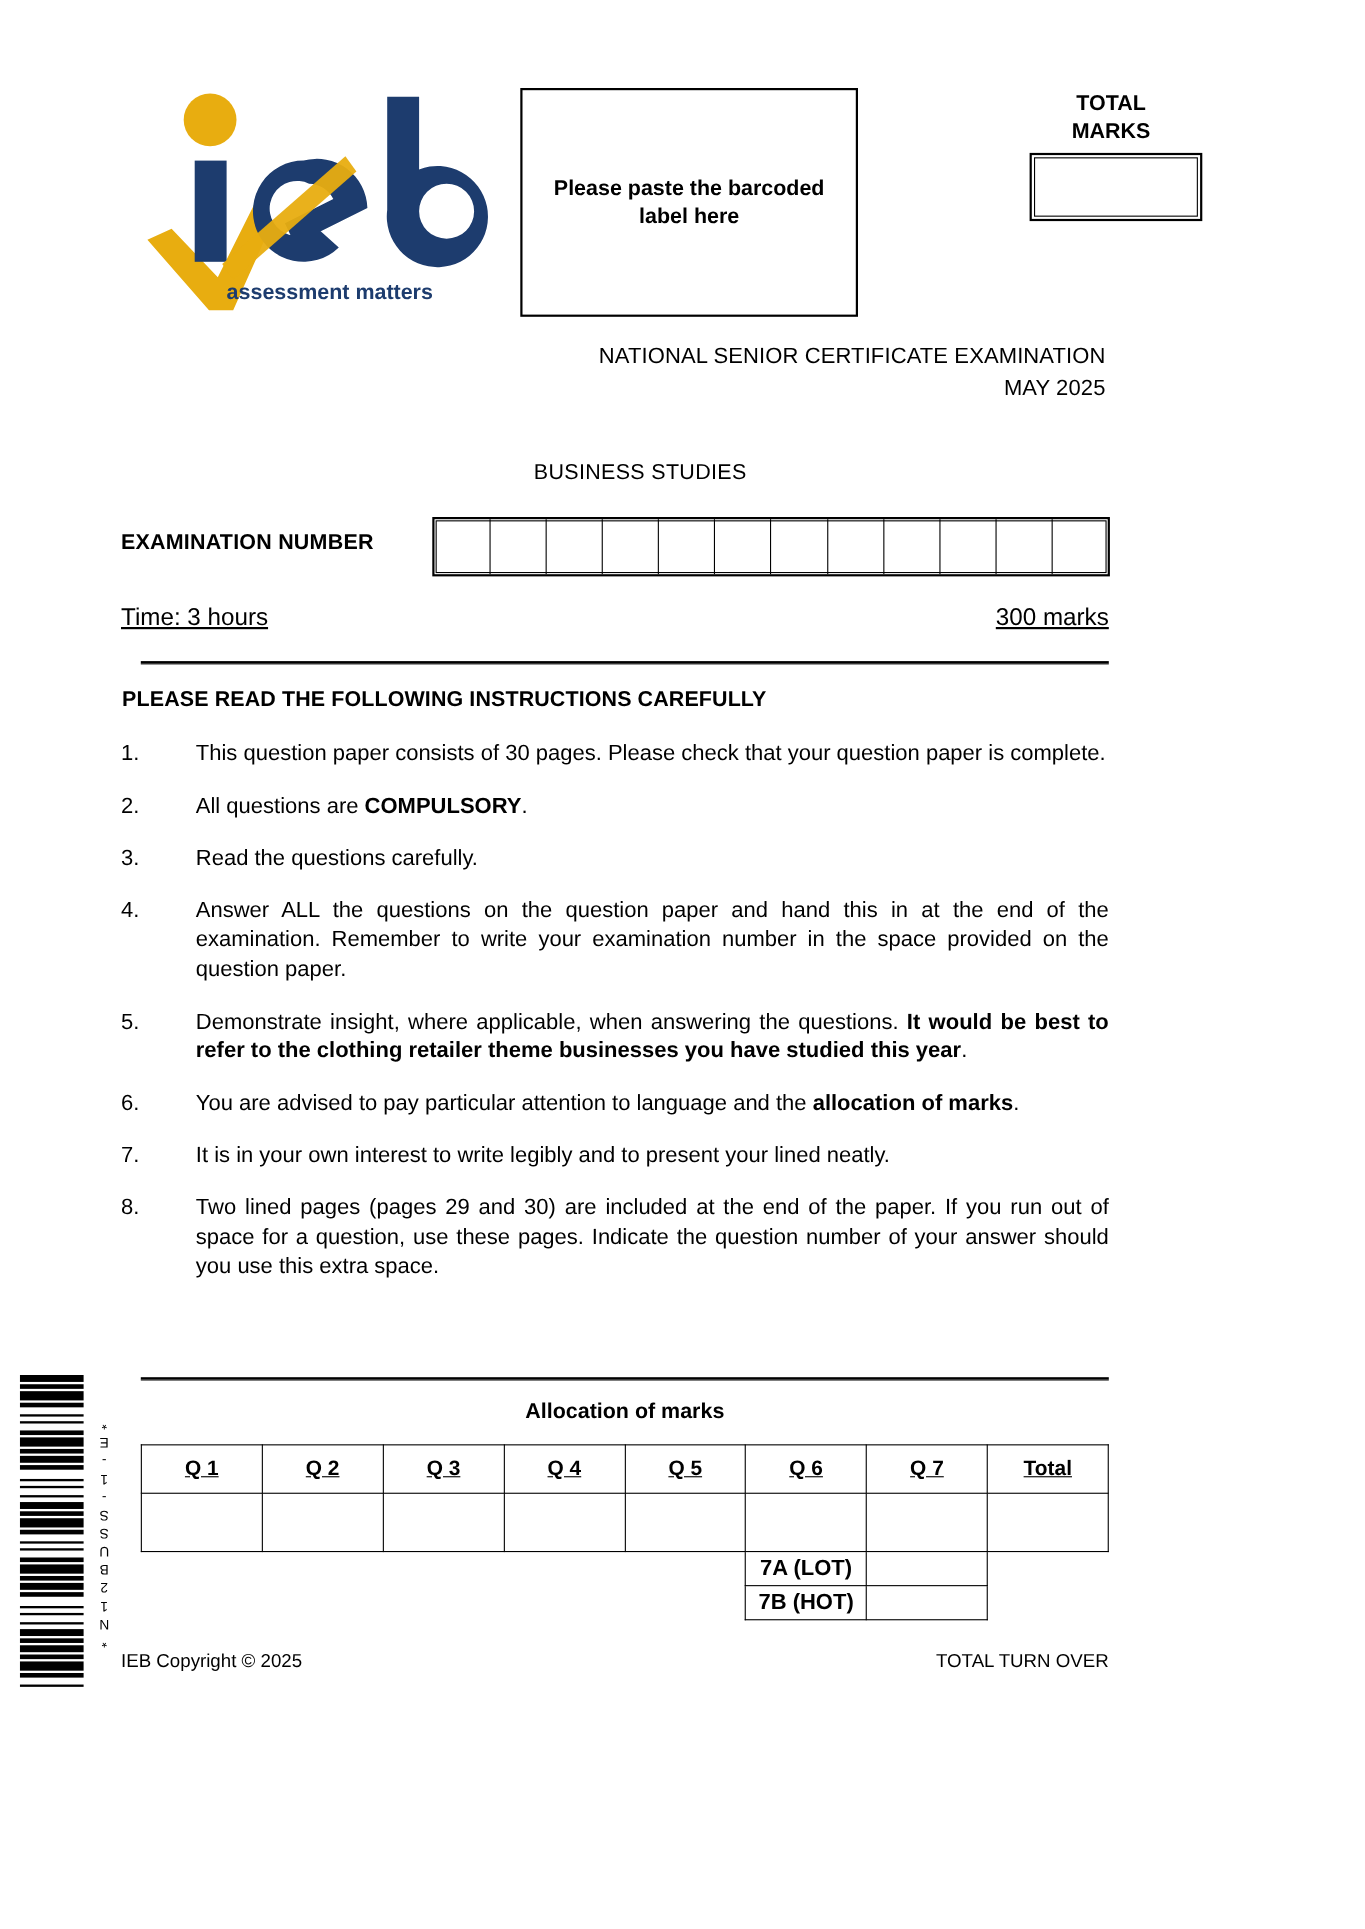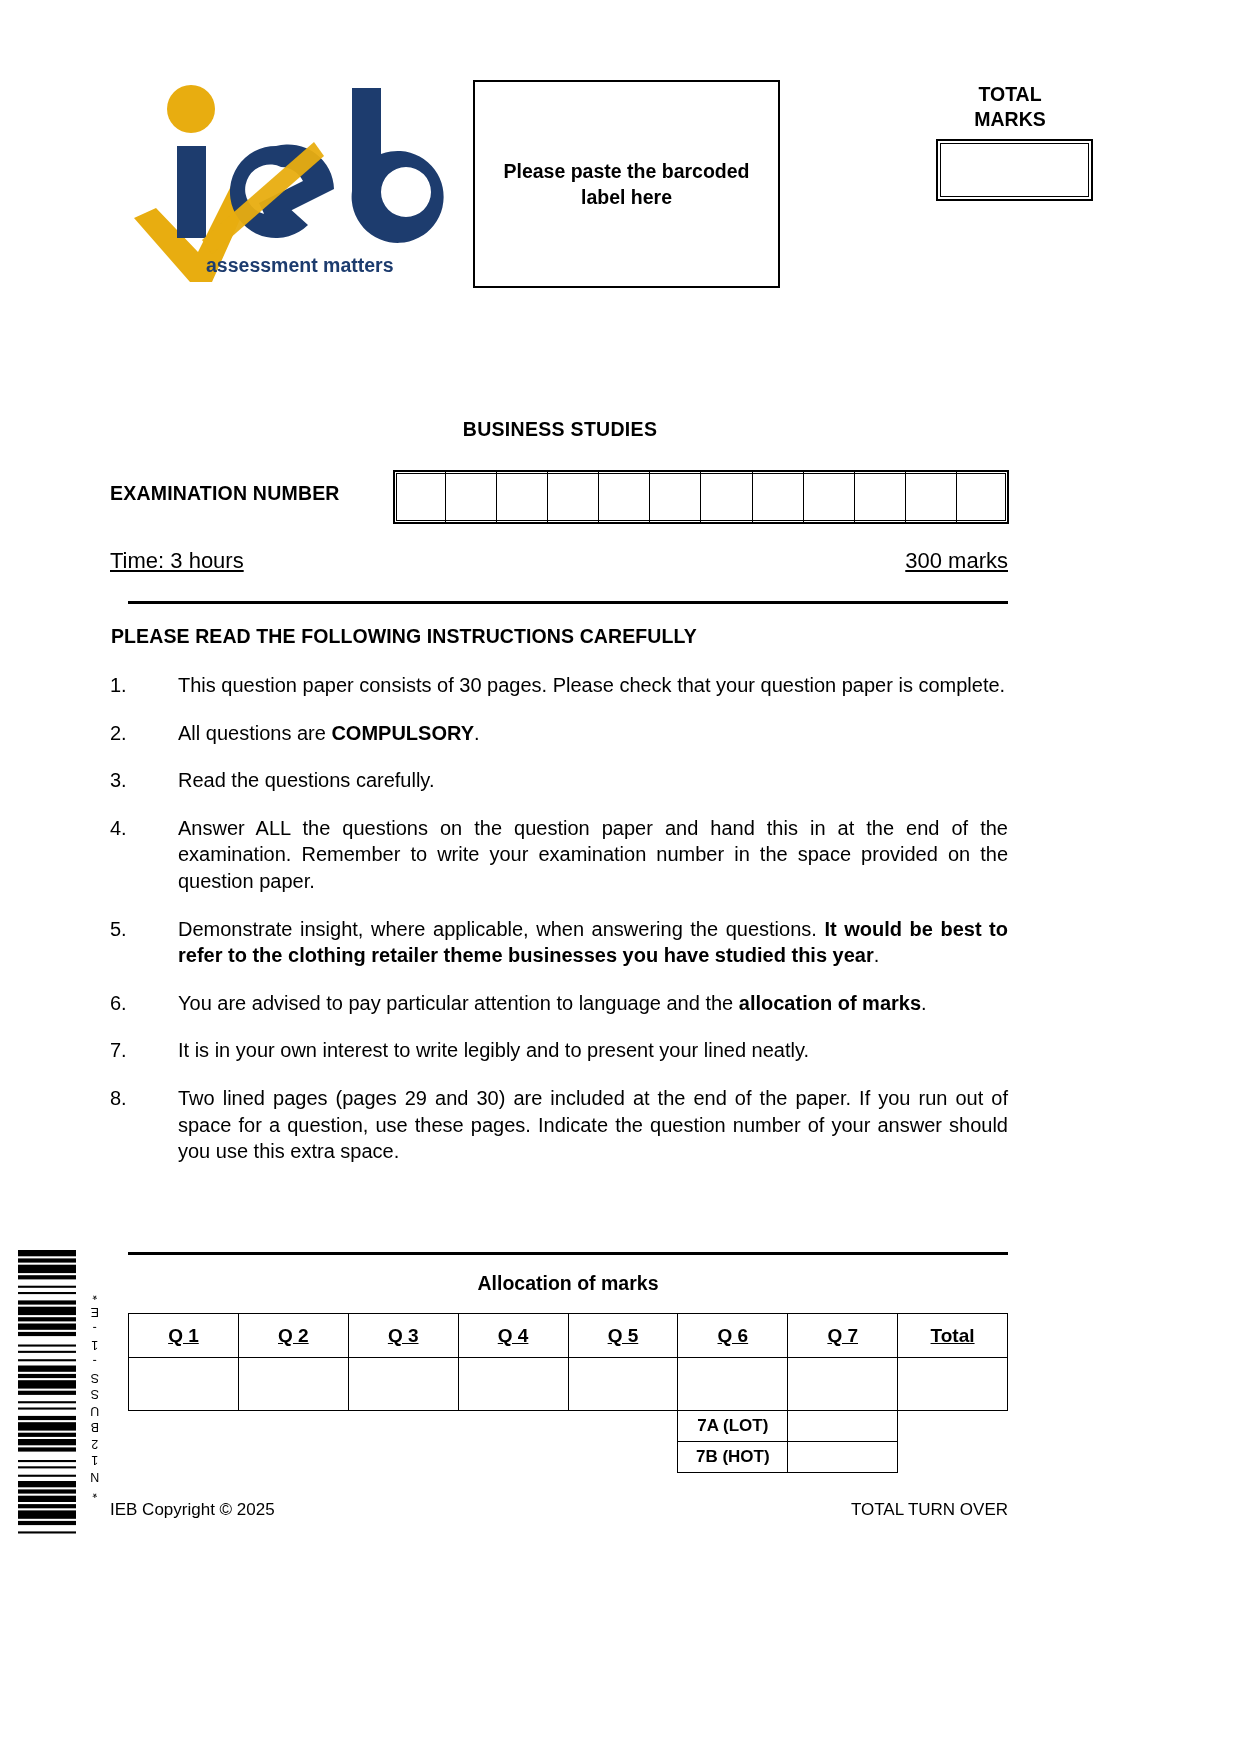--- a/index.html
+++ b/index.html
@@ -104,22 +104,23 @@
   }
   .exam-title-block div { letter-spacing: 0.1px; }
 
   .subject-title {
     position: absolute;
     left: 0;
     top: 418px;
     width: 1120px;
     text-align: center;
     font-size: 19.5px;
-    font-weight: bold;
+    font-weight: normal;
     letter-spacing: 0.3px;
+    padding-left: 22px;
   }
 
   
   .exam-number-row {
     position: absolute;
     left: 110px;
     top: 470px;
     width: 900px;
     height: 56px;
   }
@@ -238,21 +239,21 @@
     text-align: center;
     font-size: 19px;
     font-weight: bold;
     padding: 0;
   }
   .alloc-table .hdr { height: 44px; text-decoration: underline; }
   .alloc-table .blank-row td { height: 52px; }
   .alloc-table td.noborder {
     border: none;
   }
-  .alloc-table .sub-row td { height: 30px; font-size: 17px; text-align: center; }
+  .alloc-table .sub-row td { height: 30px; font-size: 20px; text-align: center; }
 
   
   .barcode-area {
     position: absolute;
     left: 18px;
     top: 1248px;
     width: 100px;
     height: 290px;
   }
   .barcode-bars {
@@ -324,20 +325,24 @@
 
     <div class="total-marks-wrap">
       <div class="total-marks-label">
         <div>TOTAL</div>
         <div>MARKS</div>
       </div>
       <div class="total-marks-box"></div>
     </div>
   </div>
 
+  <div class="exam-title-block">
+    <div>NATIONAL SENIOR CERTIFICATE EXAMINATION</div>
+    <div>MAY 2025</div>
+  </div>
 
   <div class="subject-title">BUSINESS STUDIES</div>
 
   <div class="exam-number-row">
     <div class="exam-number-label">EXAMINATION NUMBER</div>
     <div class="exam-number-grid" id="exam-number-grid">
         <div class="exam-cell"></div>
         <div class="exam-cell"></div>
         <div class="exam-cell"></div>
         <div class="exam-cell"></div>

